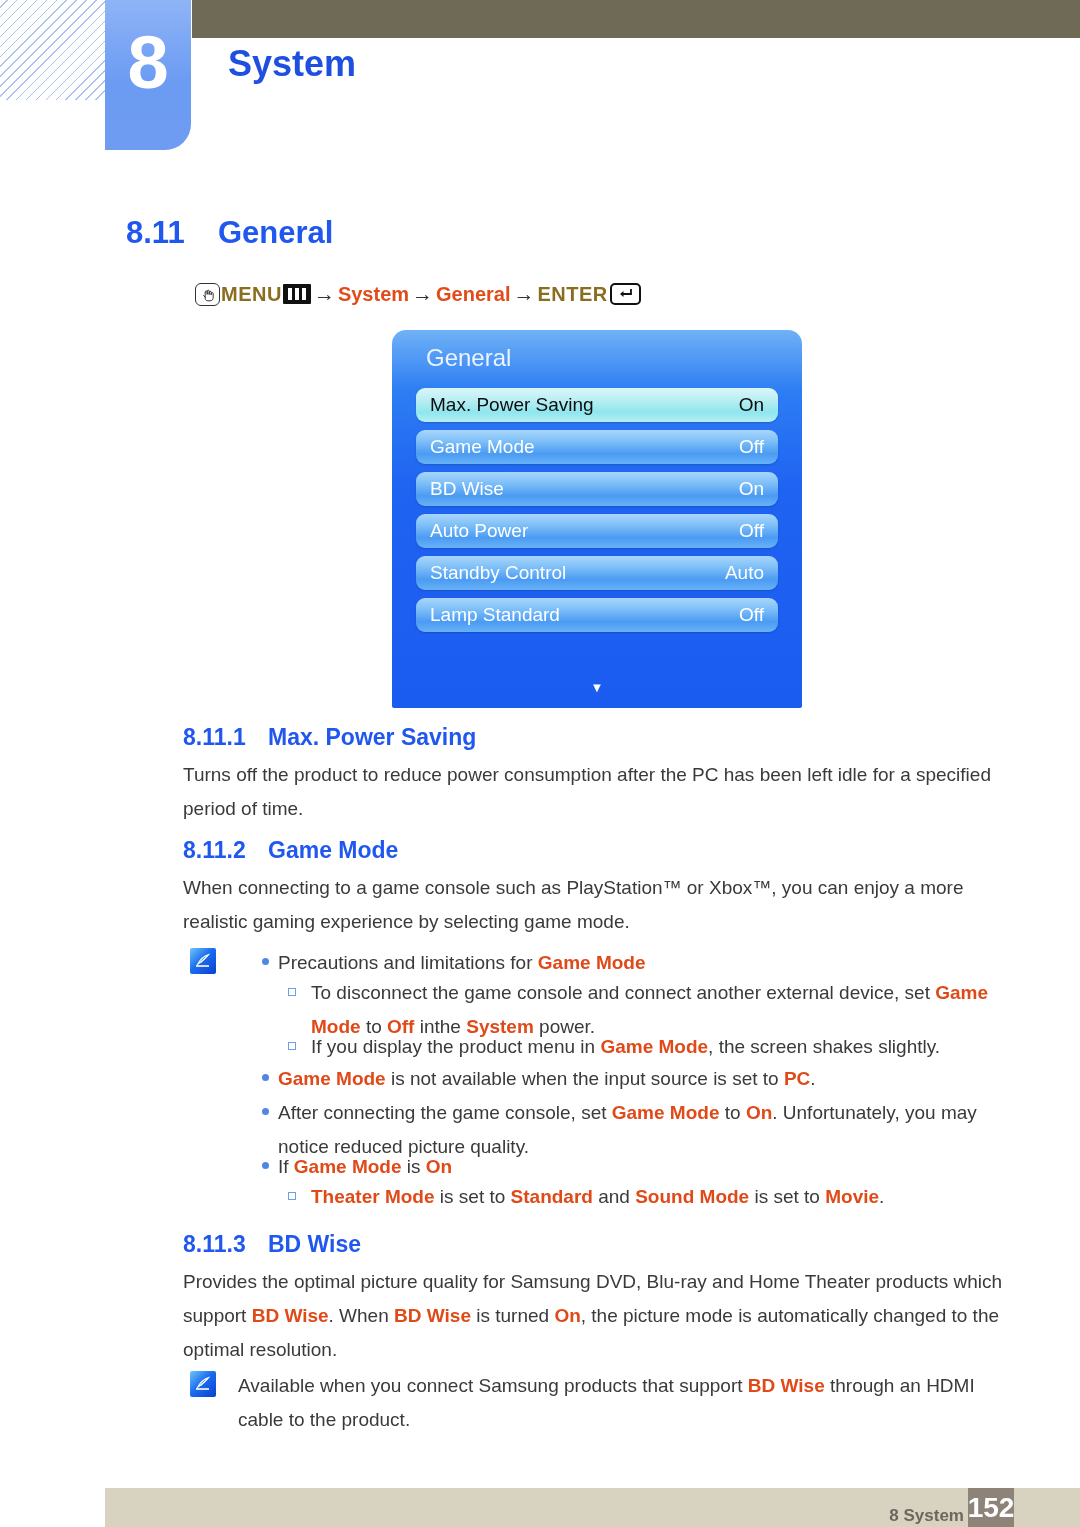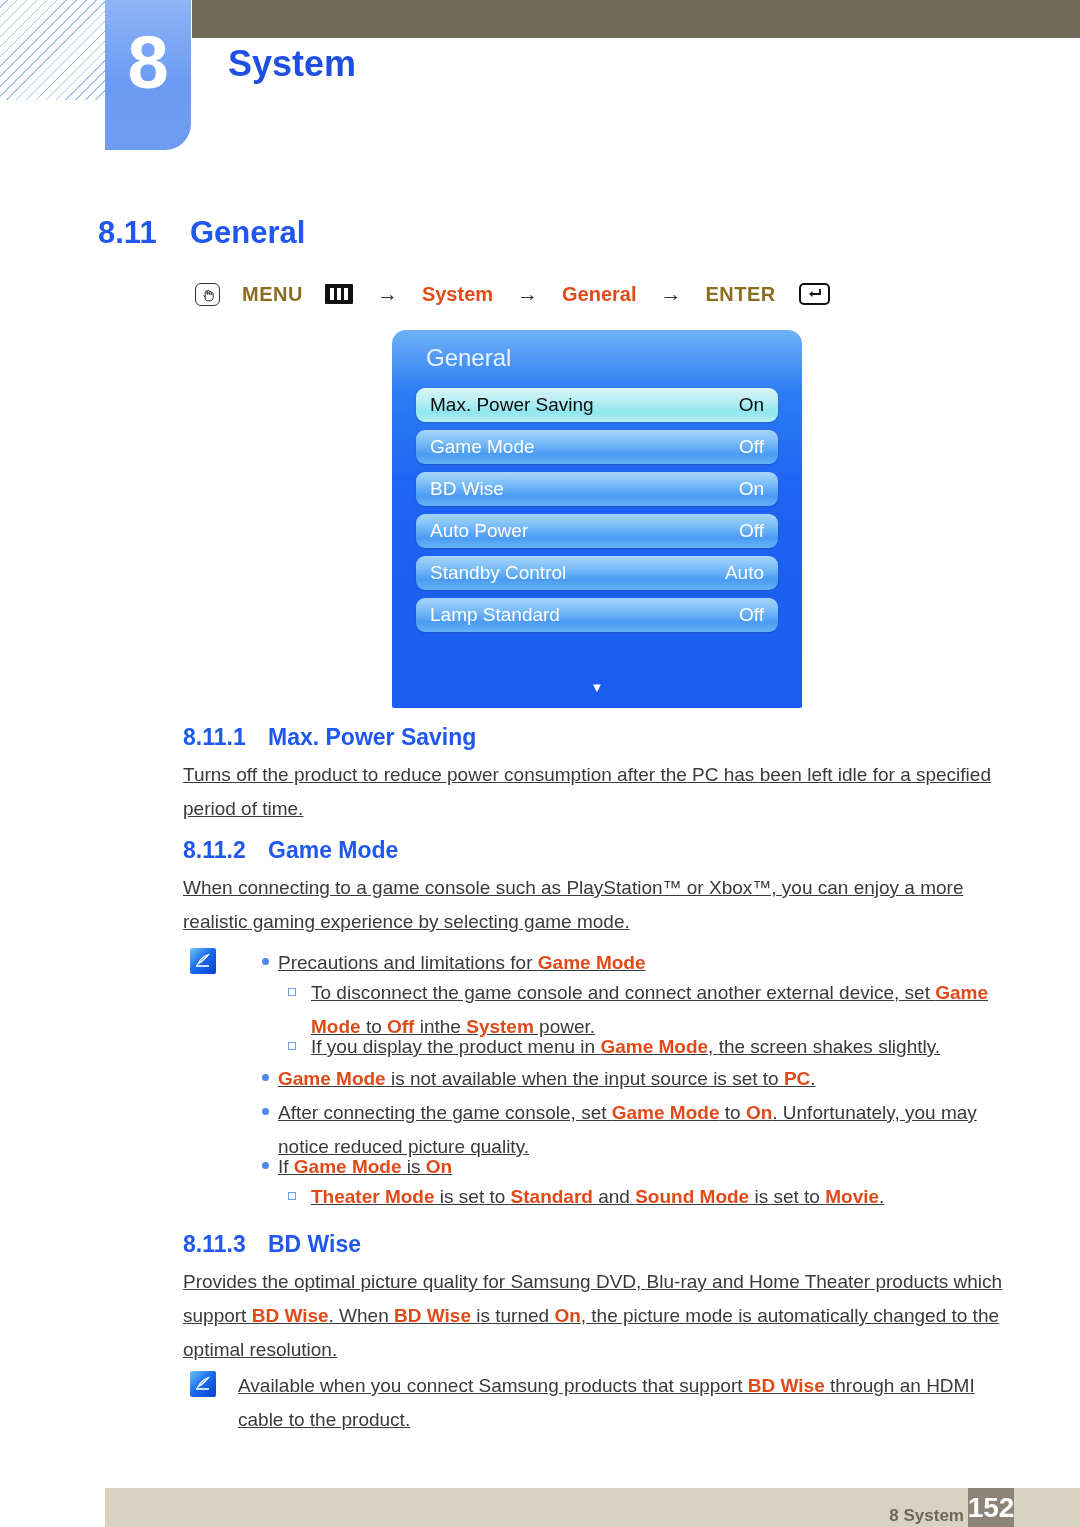--- a/index.html
+++ b/index.html
@@ -40,26 +40,26 @@
     display:flex; align-items:center;
     color:#1f4fe0; font-size:36px; font-weight:bold;
   }
 
   
   #sec-head {
     position:absolute; left:98px; top:215px;
     color:#1f57ef; font-size:31px; font-weight:bold;
     white-space:nowrap;
   }
-  #sec-head .num { display:inline-block; width:92px; }
+  #sec-head .num { display:inline-block; width:92px;margin-left:28px; }
 
   
   #menupath {
     position:absolute; left:195px; top:282px;
-    display:flex; align-items:center; gap:22px;
+    display:flex; align-items:center; gap:1px;
     font-size:20px; font-weight:bold;
     white-space:nowrap;
   }
   .mp-gold   { color:#8a6d1e; letter-spacing:.5px; }
   .mp-red    { color:#e14b18; }
   .mp-arrow  { color:#333333; font-weight:normal; font-size:21px; padding:0 2px;}
   .icon-hand {
     width:25px; height:23px; border:1.6px solid #333; border-radius:6px;
     display:inline-flex; align-items:center; justify-content:center;
     background:#fff; position:relative; flex:none;
@@ -113,21 +113,21 @@
 
   
   .sub-head {
     position:absolute; left:183px;
     color:#1f57ef; font-size:23px; font-weight:bold; white-space:nowrap;
   }
   .sub-head .n { display:inline-block; width:85px; }
 
   .para {
     position:absolute; left:183px; width:830px;
-    font-size:19px; line-height:34px; color:#3a3a3a;text-decoration:underline;
+    font-size:19px; line-height:34px; color:#3a3a3a;
   }
   .b  { color:#e04a18; font-weight:bold; }
 
   
   .noteicon {
     position:absolute; width:26px; height:26px; flex:none;
     background:linear-gradient(135deg,#6fc6f5 0%,#1b6ef0 45%,#0b3fd0 100%);
     border-radius:2px;
     display:flex; align-items:center; justify-content:center;
   }

